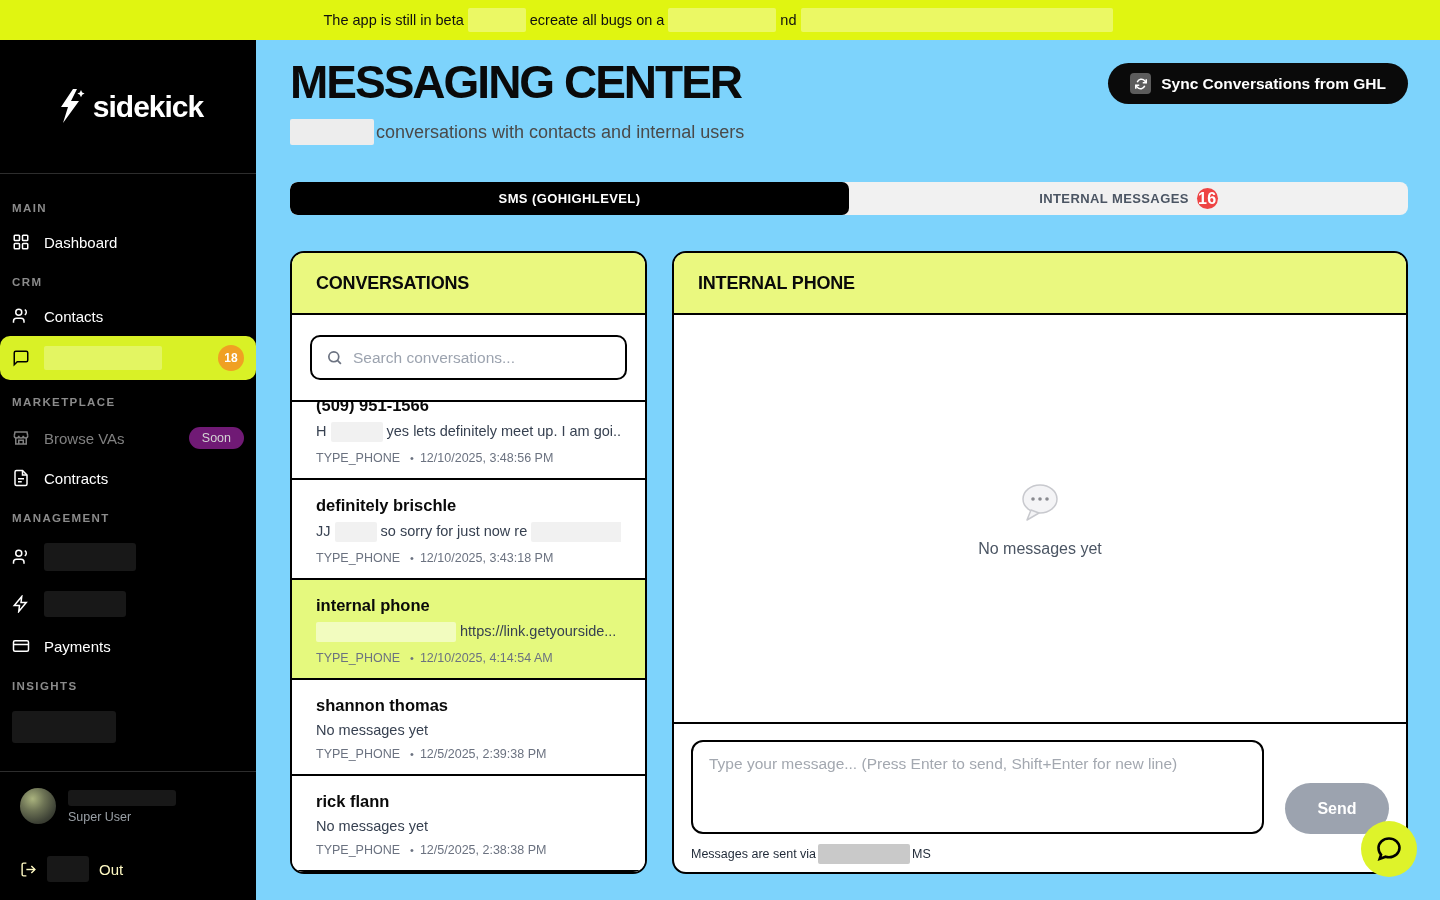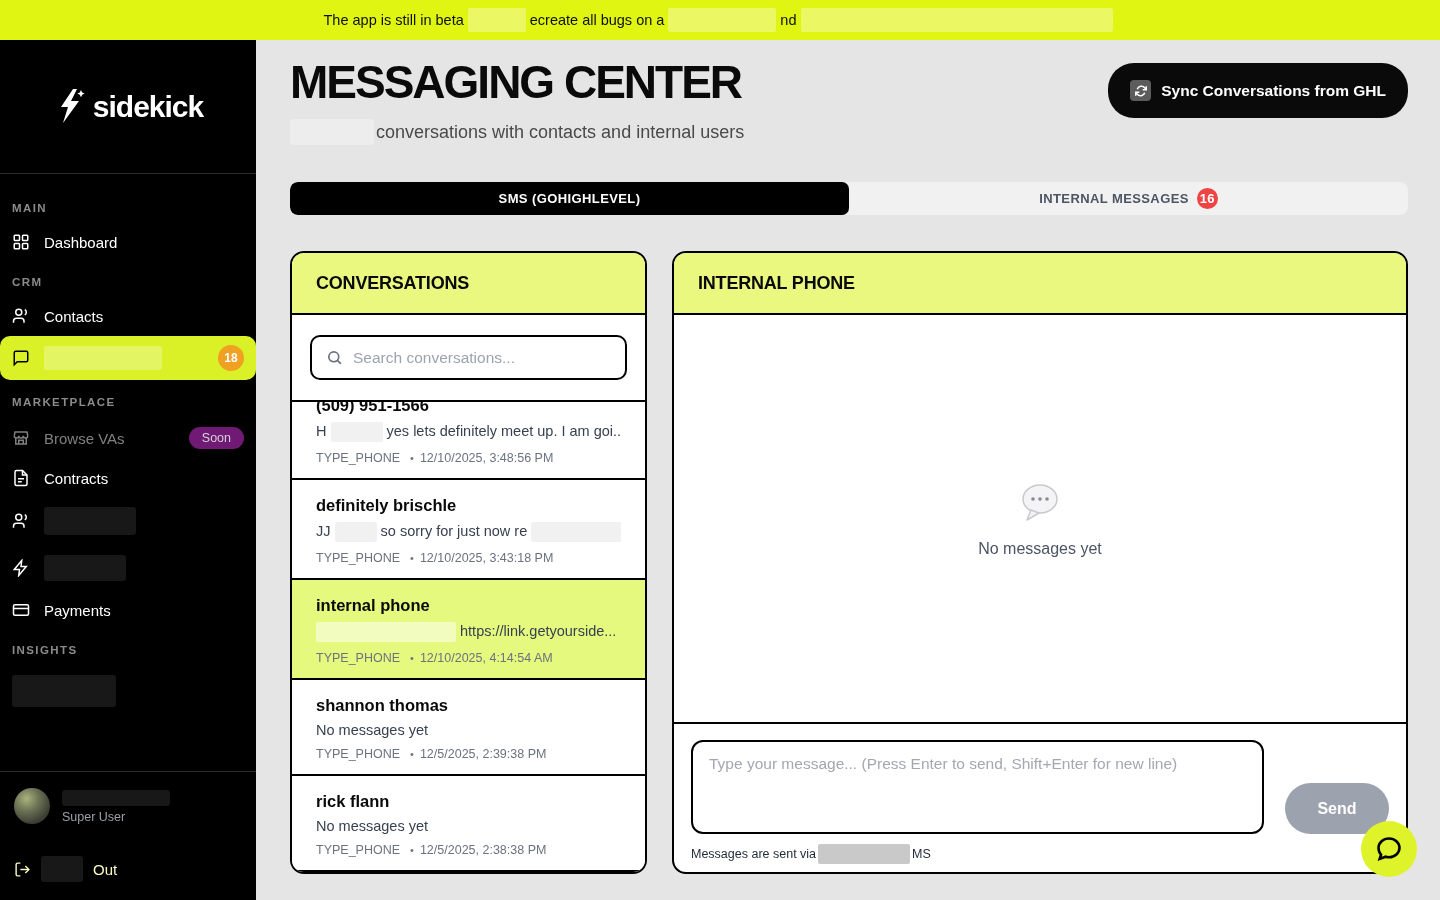--- a/index.html
+++ b/index.html
@@ -24,45 +24,45 @@
   .section-label { padding:14px 12px 8px; font-size:11.5px; font-weight:bold; color:#8b8b8b; letter-spacing:1.4px; }
   .nav-item { display:flex; align-items:center; gap:14px; padding:9px 12px; margin:2px 0; font-size:15px;
     border-radius:10px; color:#fff; cursor:pointer; }
   .nav-item svg { flex:0 0 auto; }
   .nav-item.active { background:#d9f126; color:#000; }
   .nav-item.disabled { color:#808080; }
   .badge-orange { margin-left:auto; background:#f0a023; color:#fff; width:26px; height:26px; border-radius:50%;
     display:flex; align-items:center; justify-content:center; font-size:12px; font-weight:bold; }
   .soon-pill { margin-left:auto; background:#701a75; color:#d3d3d3; font-size:12.5px; padding:4px 13px; border-radius:999px; }
   .dark-box { background:#181818; border-radius:3px; }
-  .user-area { border-top:1px solid #2d2d2d; padding:16px 14px 18px; }
+  .user-area { border-top:1px solid #2d2d2d; padding:16px 20px 18px; }
   .user-row { display:flex; align-items:flex-start; gap:12px; }
   .avatar { width:36px; height:36px; border-radius:50%; flex:0 0 auto;
     background:radial-gradient(circle at 35% 30%, #aab37e 0%, #6d7355 35%, #3e4236 70%, #23251d 100%); }
   .user-meta { display:flex; flex-direction:column; gap:4px; padding-top:2px; }
   .user-role { font-size:12.5px; color:#9aa0a6; }
   .logout-row { display:flex; align-items:center; gap:10px; margin-top:32px; font-size:15px; color:#fef9c3; cursor:pointer; }
 
   
-  .main { position:absolute; left:256px; top:40px; width:1184px; height:860px; background:#e5e5e5; padding:18px 32px 0 34px; }
+  .main { position:absolute; left:256px; top:40px; width:1184px; height:860px; background:#7dd3fc; padding:18px 32px 0 34px; }
   .header-row { display:flex; justify-content:space-between; align-items:flex-start; }
   .page-title { font-size:46px; font-weight:900; letter-spacing:-2px; color:#0a0a0a; line-height:1.05; }
   .page-sub { margin-top:13px; font-size:18px; color:#4a4a4a; display:flex; align-items:center; }
   .page-sub .r { background:#ededed; width:84px; height:26px; margin-right:2px; }
-  .sync-btn { margin-top:5px; background:#0a0a0a; color:#fff; border:none; border-radius:26px; height:55px;
+  .sync-btn { margin-top:5px; background:#0a0a0a; color:#fff; border:none; border-radius:26px; height:41px;
     padding:12px 22px; font-size:15.5px; font-weight:bold; display:flex; align-items:center; gap:10px; cursor:pointer;
     font-family:inherit; }
   .sync-ico { width:21px; height:21px; background:#5c5c5c; border-radius:4px; display:flex; align-items:center; justify-content:center; }
 
   
   .tabs { margin-top:37px; display:flex; background:#f1f1f1; border-radius:8px; height:33px; overflow:hidden; }
   .tab { flex:1; display:flex; align-items:center; justify-content:center; font-size:13px; font-weight:bold;
     letter-spacing:0.4px; color:#4b5563; cursor:pointer; }
   .tab.active { background:#000; color:#fff; border-radius:7px; }
-  .badge-red { width:21px; height:21px; border-radius:50%; background:#ee4444; color:#fff; font-size:13px;
+  .badge-red { width:21px; height:21px; border-radius:50%; background:#ee4444; color:#fff; font-size:16px;
     font-weight:bold; display:flex; align-items:center; justify-content:center; margin-left:8px; }
 
   
   .panels { margin-top:36px; display:flex; gap:25px; height:623px; }
   .panel { border:2px solid #000; border-radius:14px; background:#fff; overflow:hidden; display:flex; flex-direction:column; }
   .panel-left { width:357px; flex:0 0 auto; }
   .panel-right { flex:1; }
   .panel-header { background:#eaf87f; border-bottom:2px solid #000; height:62px; padding:0 24px;
     display:flex; align-items:center; font-size:18px; font-weight:800; letter-spacing:-0.2px; color:#0a0a0a; }
 
@@ -162,20 +162,21 @@
     </div>
     <div class="nav-item">
       <svg width="18" height="18" viewBox="0 0 24 24" fill="none" stroke="currentColor" stroke-width="2">
           <path d="M14 2H6a2 2 0 0 0-2 2v16a2 2 0 0 0 2 2h12a2 2 0 0 0 2-2V8z"></path>
           <path d="M14 2v6h6"></path>
           <path d="M8 13h8M8 17h5"></path>
         </svg>
       <span>Contracts</span>
     </div>
 
+    <div class="section-label">MANAGEMENT</div>
     <div class="nav-item">
       <svg width="18" height="18" viewBox="0 0 24 24" fill="none" stroke="currentColor" stroke-width="2">
           <circle cx="9" cy="7" r="4"></circle>
           <path d="M2 21v-2a4 4 0 0 1 4-4h6a4 4 0 0 1 4 4v2"></path>
           <path d="M17 3.5a4 4 0 0 1 0 7"></path>
         </svg>
       <span class="r dark-box" style="width:92px; height:28px"></span>
     </div>
     <div class="nav-item">
       <svg width="18" height="18" viewBox="0 0 24 24" fill="none" stroke="currentColor" stroke-width="2">

